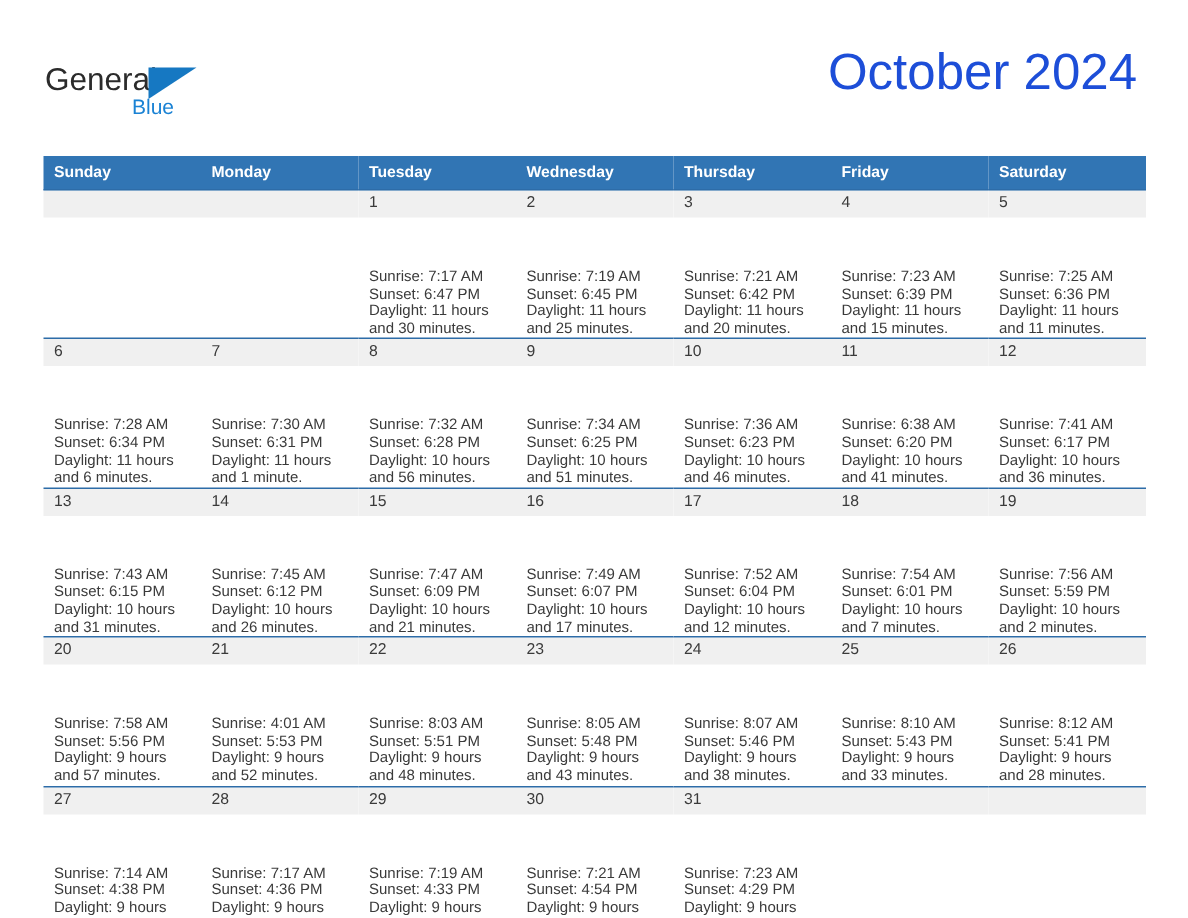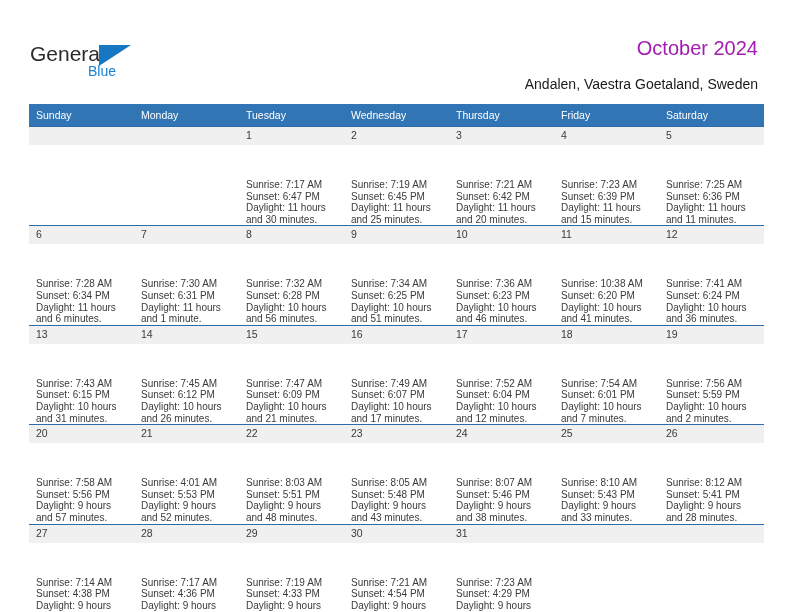--- a/index.html
+++ b/index.html
@@ -60,22 +60,22 @@
     left: 58px;
     top: 21px;
     font-size: 14px;
     color: #1a82d4;
     font-family: "Liberation Sans", sans-serif;
   }
   .title {
     position: absolute;
     right: 34px;
     top: 33px;
-    font-size: 20px;
-    color: #a21caf;
+    font-size: 34px;
+    color: #1d4ed8;
     text-align: right;
     font-weight: normal;
     line-height: 30px;
   }
   .subtitle {
     position: absolute;
     right: 34px;
     top: 76px;
     font-size: 14px;
     color: #1a1a1a;
@@ -91,21 +91,21 @@
     width: 735px;
     border-collapse: collapse;
     table-layout: fixed;
   }
   .calendar col { width: 105px; }
 
   .calendar thead th {
     background: #3175b4;
     color: #ffffff;
     font-size: 10.5px;
-    font-weight: normal;
+    font-weight: bold;
     text-align: left;
     padding: 5px 0 5px 7px;
     height: 11px;
     line-height: 12px;
   }
 
   .calendar tbody tr {
     height: 88px;
   }
   .calendar tbody td {
@@ -142,21 +142,20 @@
 
   <div class="top">
 
     <div class="logo">
       <span class="logo-general">General</span>
       <span class="logo-tri"></span>
       <span class="logo-blue">Blue</span>
     </div>
 
     <div class="title">October 2024</div>
-    <div class="subtitle">Andalen, Vaestra Goetaland, Sweden</div>
   </div>
 
   <table class="calendar">
     <colgroup>
       <col>
         <col>
         <col>
         <col>
         <col>
         <col>
@@ -269,31 +268,31 @@
             <div class="info">
               <div>Sunrise: 7:36 AM</div>
               <div>Sunset: 6:23 PM</div>
               <div>Daylight: 10 hours</div>
               <div>and 46 minutes.</div>
             </div>
           </td>
           <td>
             <div class="daynum">11</div>
             <div class="info">
-              <div>Sunrise: 10:38 AM</div>
+              <div>Sunrise: 6:38 AM</div>
               <div>Sunset: 6:20 PM</div>
               <div>Daylight: 10 hours</div>
               <div>and 41 minutes.</div>
             </div>
           </td>
           <td>
             <div class="daynum">12</div>
             <div class="info">
               <div>Sunrise: 7:41 AM</div>
-              <div>Sunset: 6:24 PM</div>
+              <div>Sunset: 6:17 PM</div>
               <div>Daylight: 10 hours</div>
               <div>and 36 minutes.</div>
             </div>
           </td>
         </tr>
         <tr>
           <td>
             <div class="daynum">13</div>
             <div class="info">
               <div>Sunrise: 7:43 AM</div>

